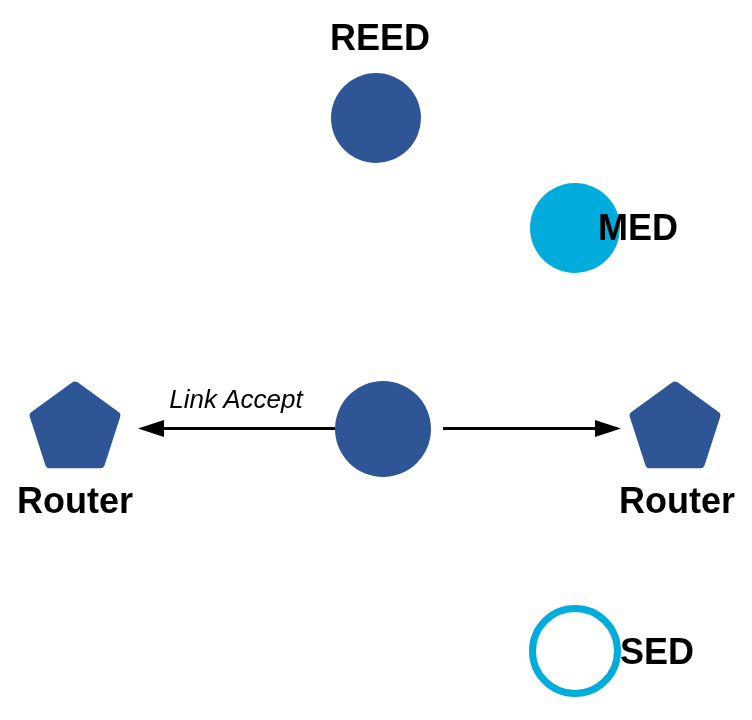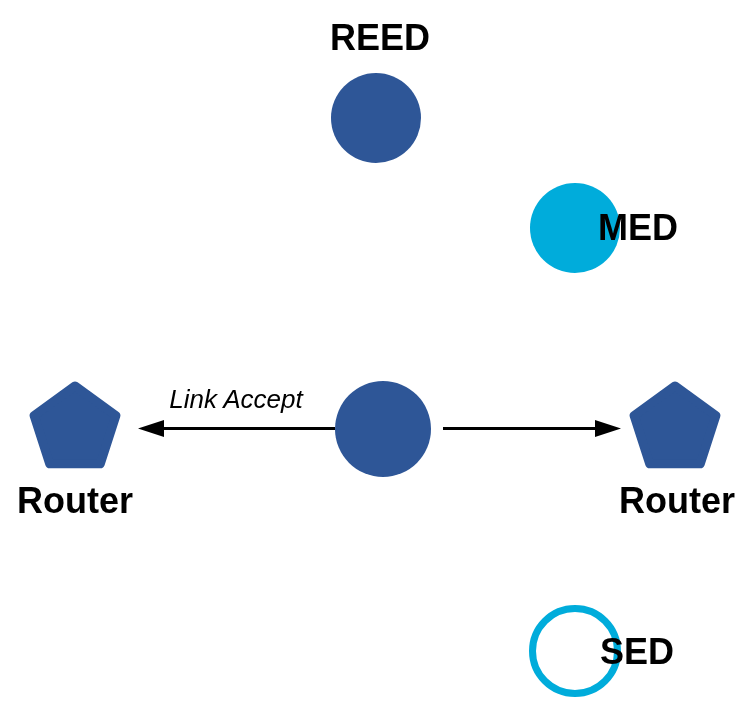--- a/index.html
+++ b/index.html
@@ -41,21 +41,21 @@
   .med-label     { left: 598px; top: 206px; width: 120px; }
   .center-circle { left: 335px; top: 381px; }
   .arrow-left    { left: 133px; top: 412px; }
   .link-accept   { left: 168px; top: 364px; width: 136px; margin-top: 20px; }
   .arrow-right   { left: 441px; top: 412px; }
   .pent-left     { left: 27px;  top: 380px; }
   .router-left-label  { left: 5px;   top: 479px; width: 140px; }
   .pent-right    { left: 627px; top: 380px; }
   .router-right-label { left: 607px; top: 479px; width: 140px; }
   .sed-circle    { left: 528px; top: 604px; }
-  .sed-label     { left: 600px; top: 630px; width: 112px; }
+  .sed-label     { left: 620px; top: 630px; width: 112px; }
 </style>
 </head>
 <body>
 
 <div class="canvas">
 
   <div class="abs node-label center-text reed-label">REED</div>
   <svg class="abs reed-circle" width="90" height="90" viewBox="0 0 90 90">
     <circle cx="45" cy="45" r="45" fill="#2E5697"></circle>
   </svg>

